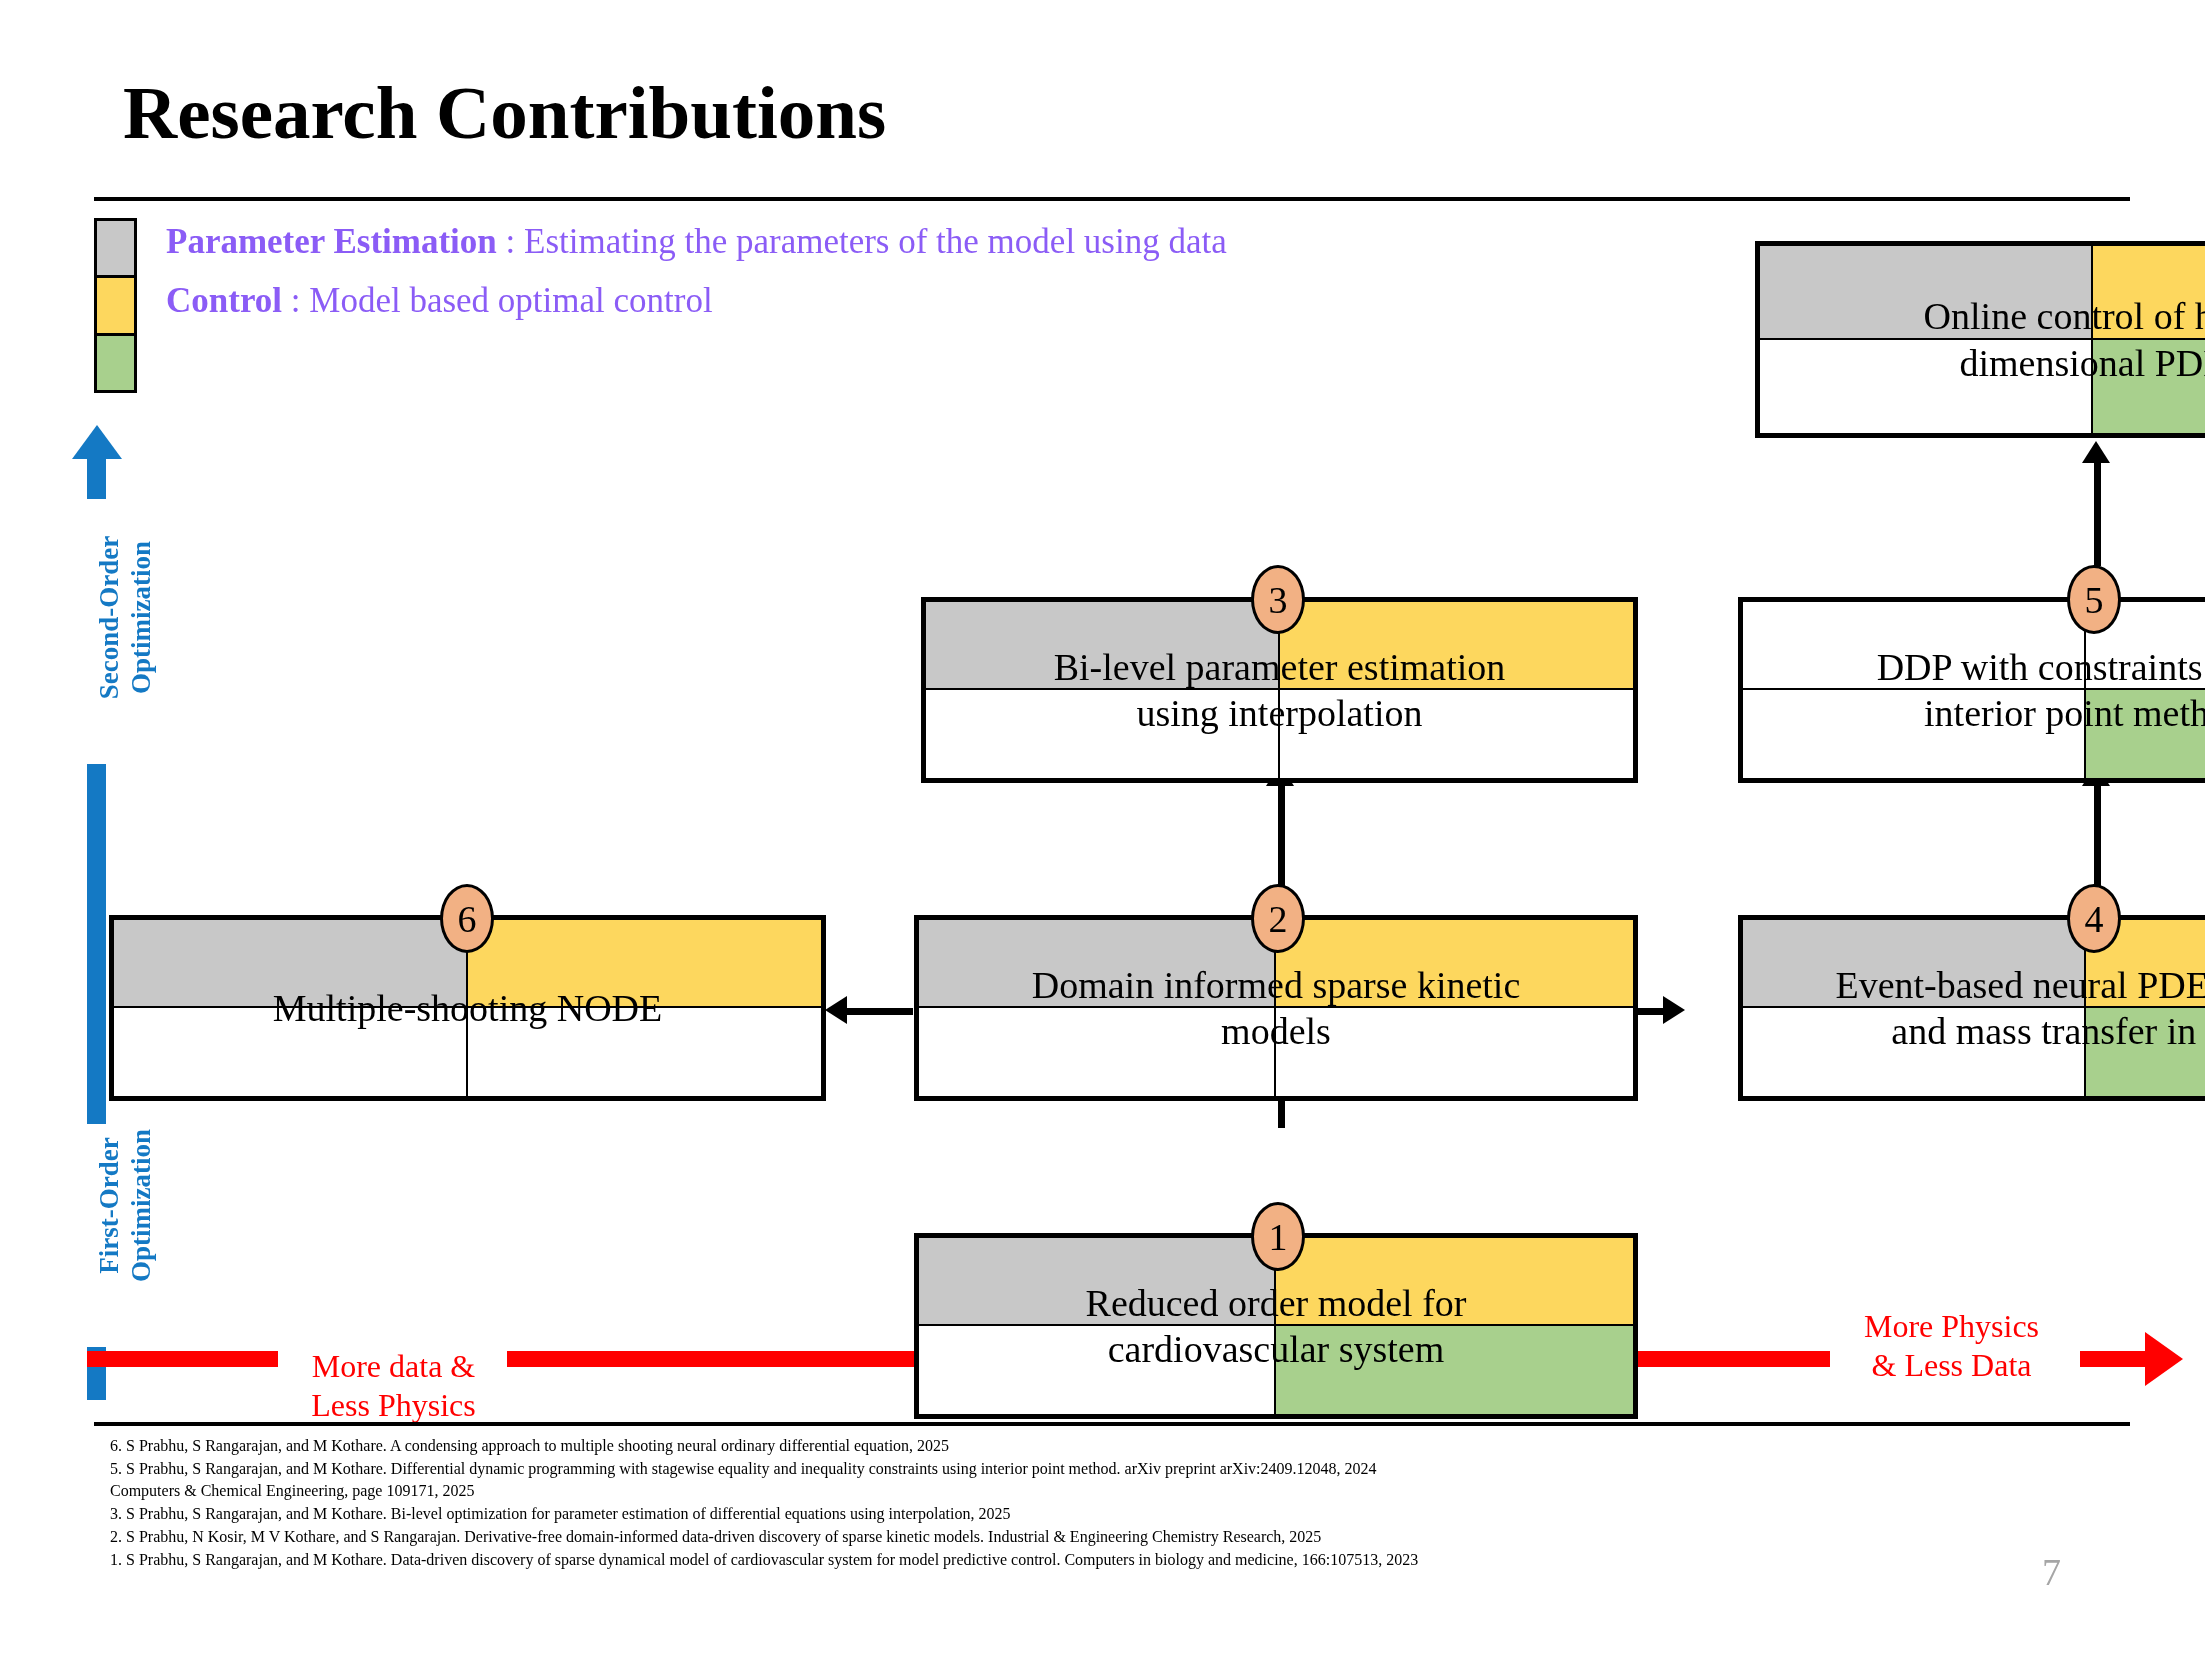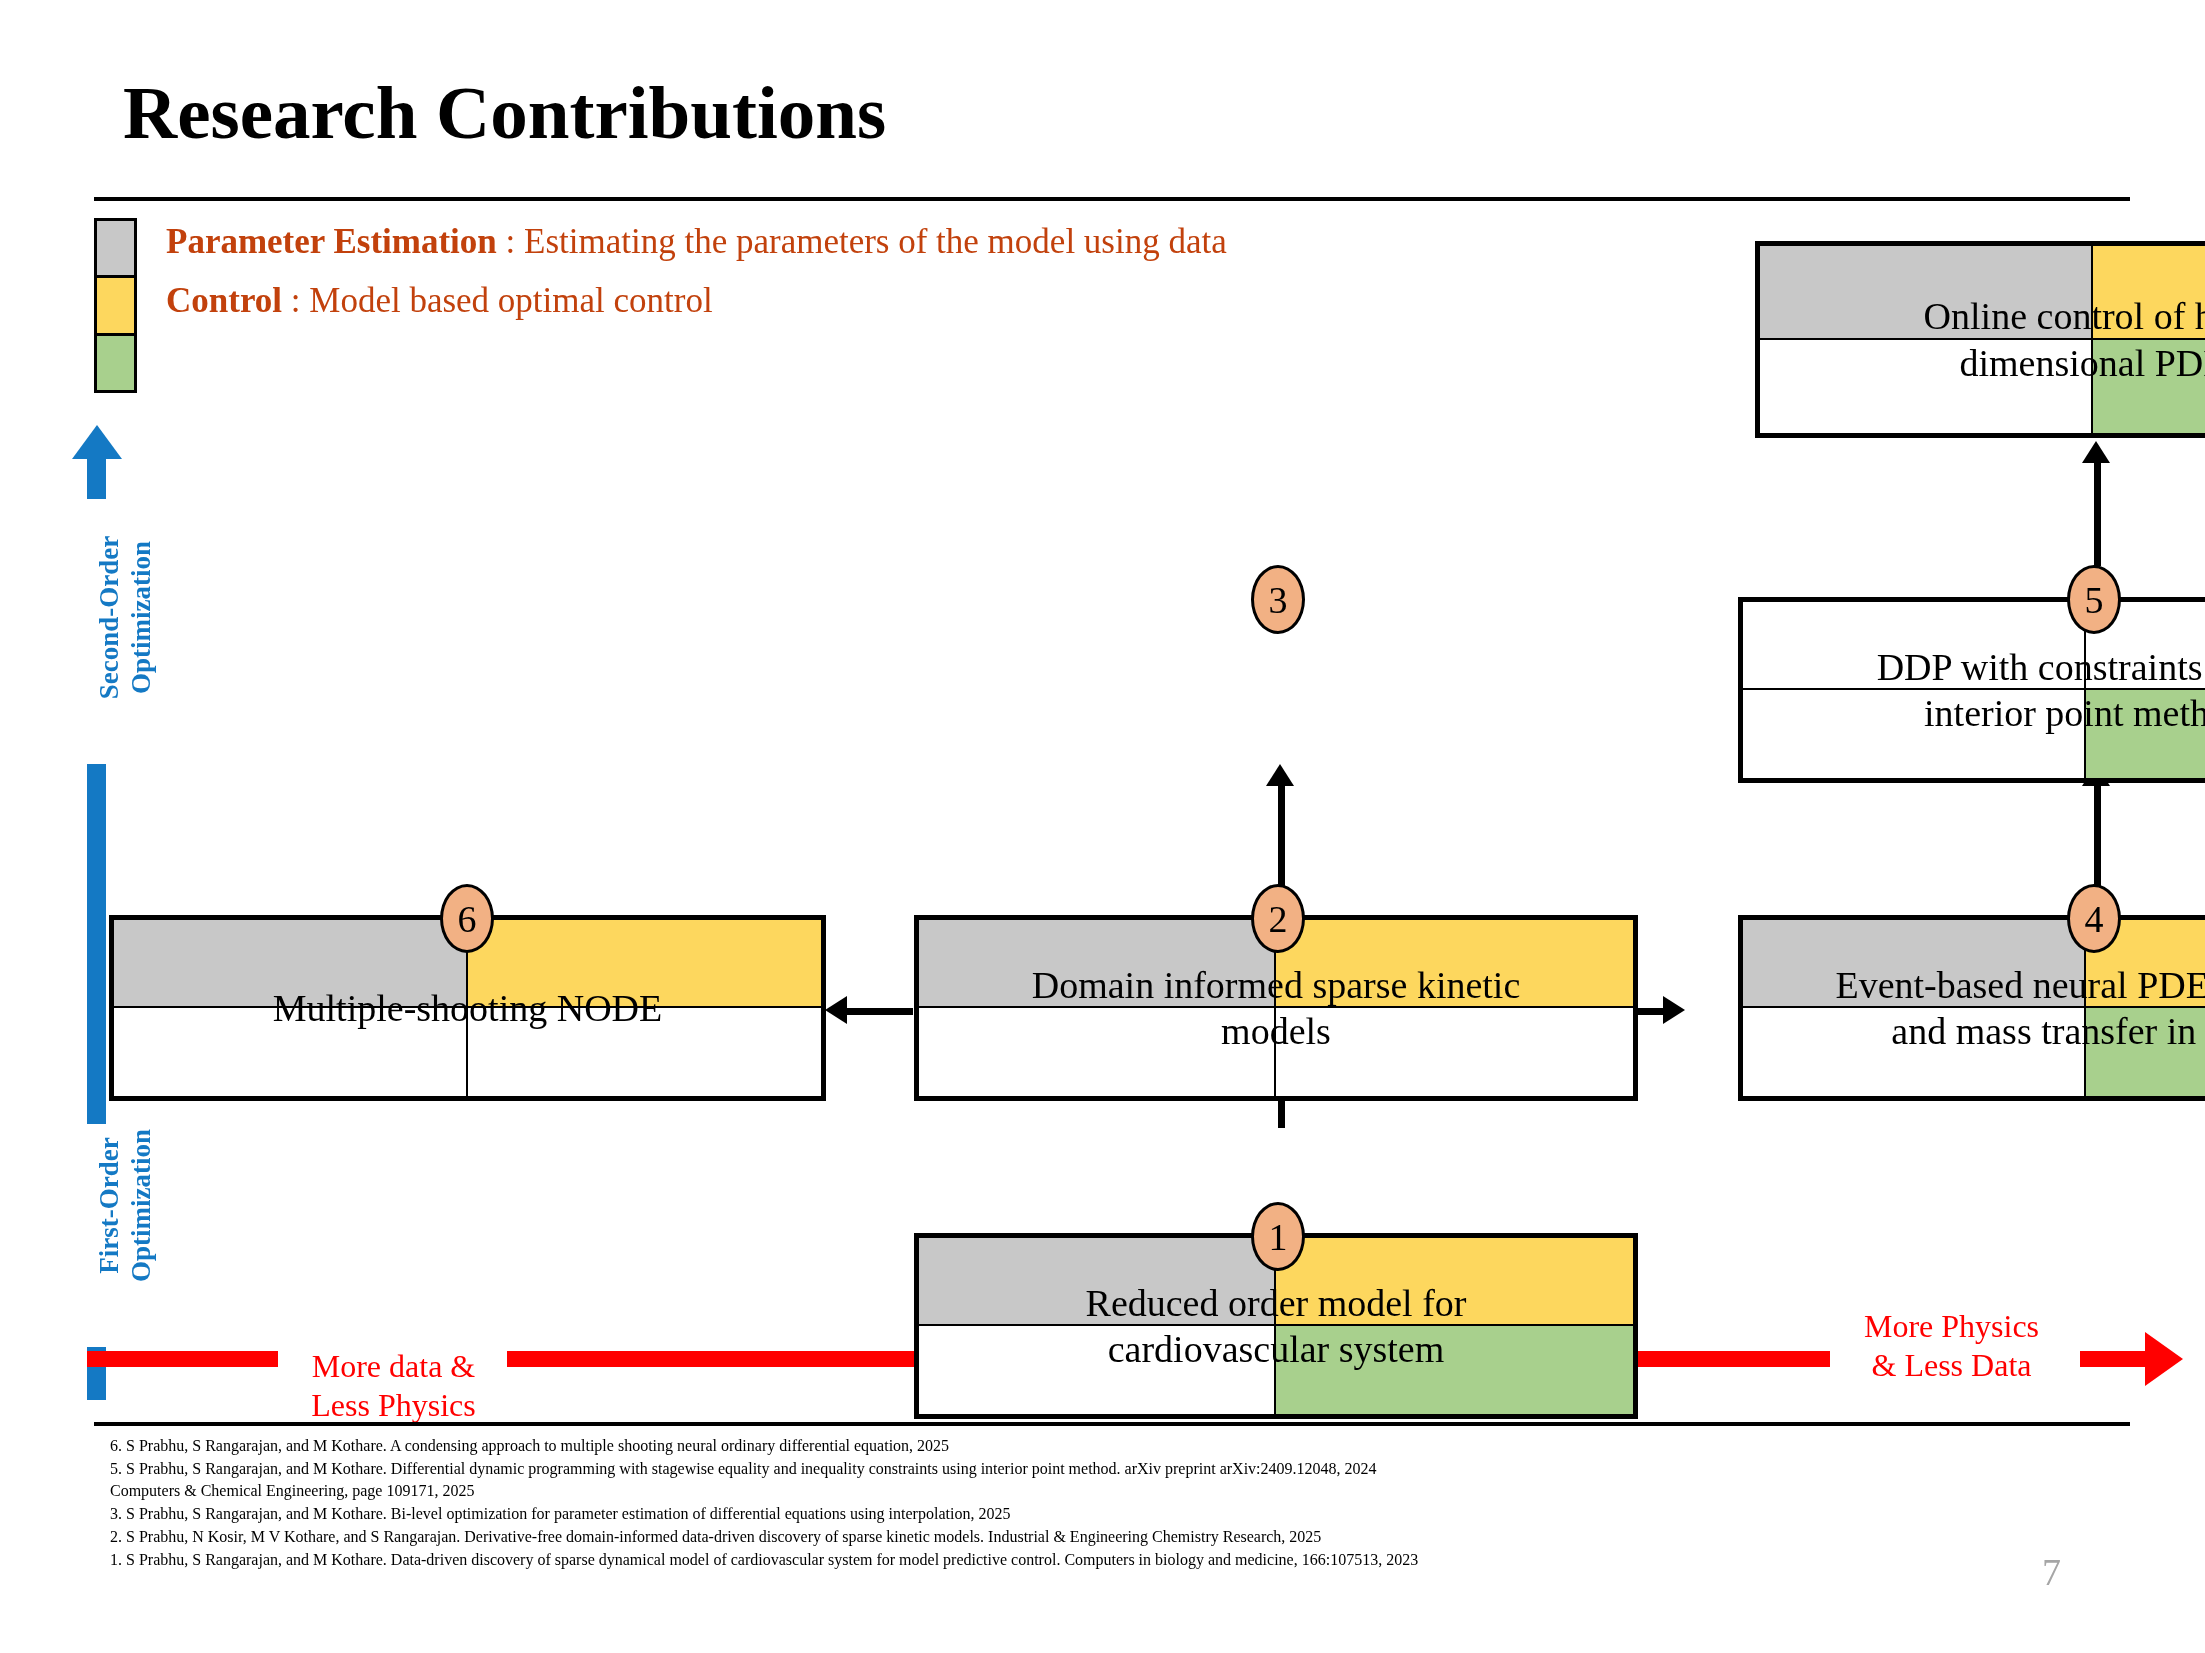--- a/index.html
+++ b/index.html
@@ -32,21 +32,21 @@
     display:flex; flex-direction:column;
   }
   .legend-swatches > div { flex:1 1 0; border-bottom:3.7px solid #000; }
   .legend-swatches > div:last-child { border-bottom:none; }
   .legend-rows {
     position:absolute; left:72px; top:-5.9px;
     display:flex; flex-direction:column;
   }
   .legend-row {
     height:59px; line-height:59px;
-    font-size:35px; color:#c2410c; white-space:nowrap;
+    font-size:35px; color:#8b5cf6; white-space:nowrap;
   }
   .legend-row b { font-weight:bold; }
 
   
   .vaxis-bar {
     position:absolute; background:#1479C4;
   }
   .vaxis-head {
     position:absolute; width:0; height:0;
     border-left:25px solid transparent;
@@ -206,20 +206,30 @@
     <div class="quads">
       <div class="tl" style="background:#C8C8C8"></div>
       <div class="tr" style="background:#FDD75E"></div>
       <div class="bl" style="background:#ffffff"></div>
       <div class="br" style="background:#A8D08D"></div>
     </div>
     <div class="label">Online control of high
 dimensional PDE</div>
   </div>
 
+  <div class="node" style="left:921px; top:597px; width:717px; height:186px;">
+    <div class="quads">
+      <div class="tl" style="background:#C8C8C8"></div>
+      <div class="tr" style="background:#FDD75E"></div>
+      <div class="bl" style="background:#ffffff"></div>
+      <div class="br" style="background:#ffffff"></div>
+    </div>
+    <div class="label">Bi-level parameter estimation
+using interpolation</div>
+  </div>
   <div class="badge" style="left:1251px; top:565px;">3</div>
 
   <div class="node" style="left:1738px; top:597px; width:695px; height:186px;">
     <div class="quads">
       <div class="tl" style="background:#ffffff"></div>
       <div class="tr" style="background:#ffffff"></div>
       <div class="bl" style="background:#ffffff"></div>
       <div class="br" style="background:#A8D08D"></div>
     </div>
     <div class="label">DDP with constraints using

